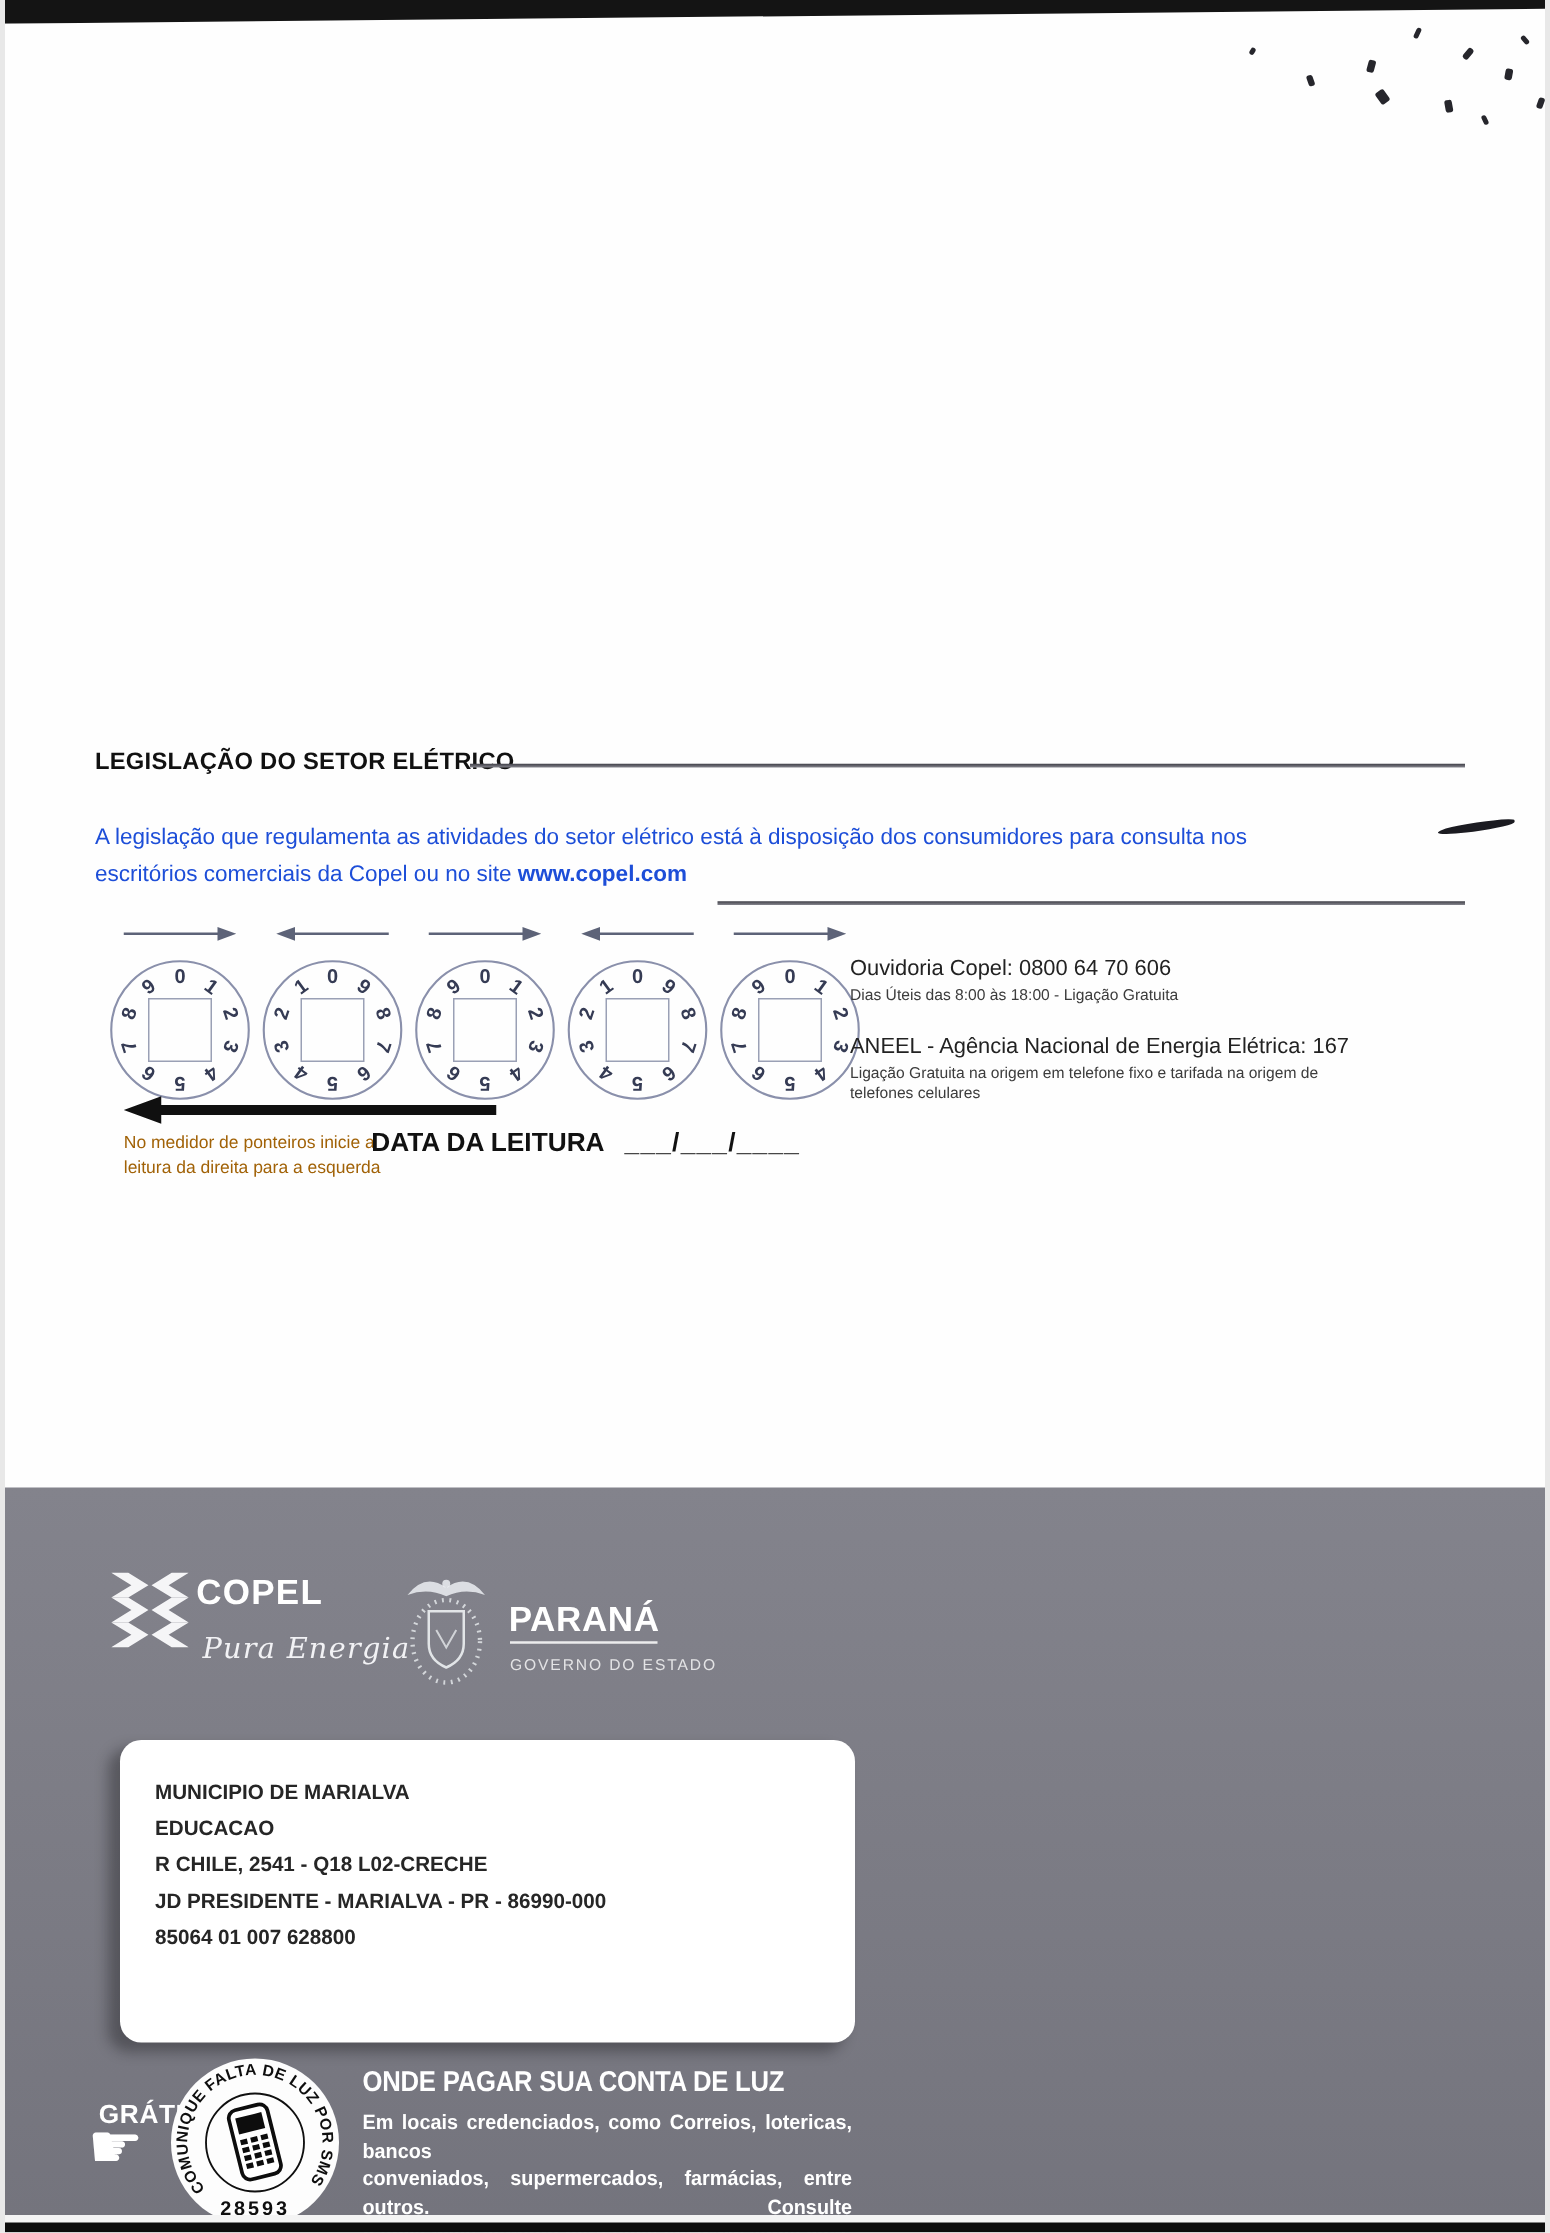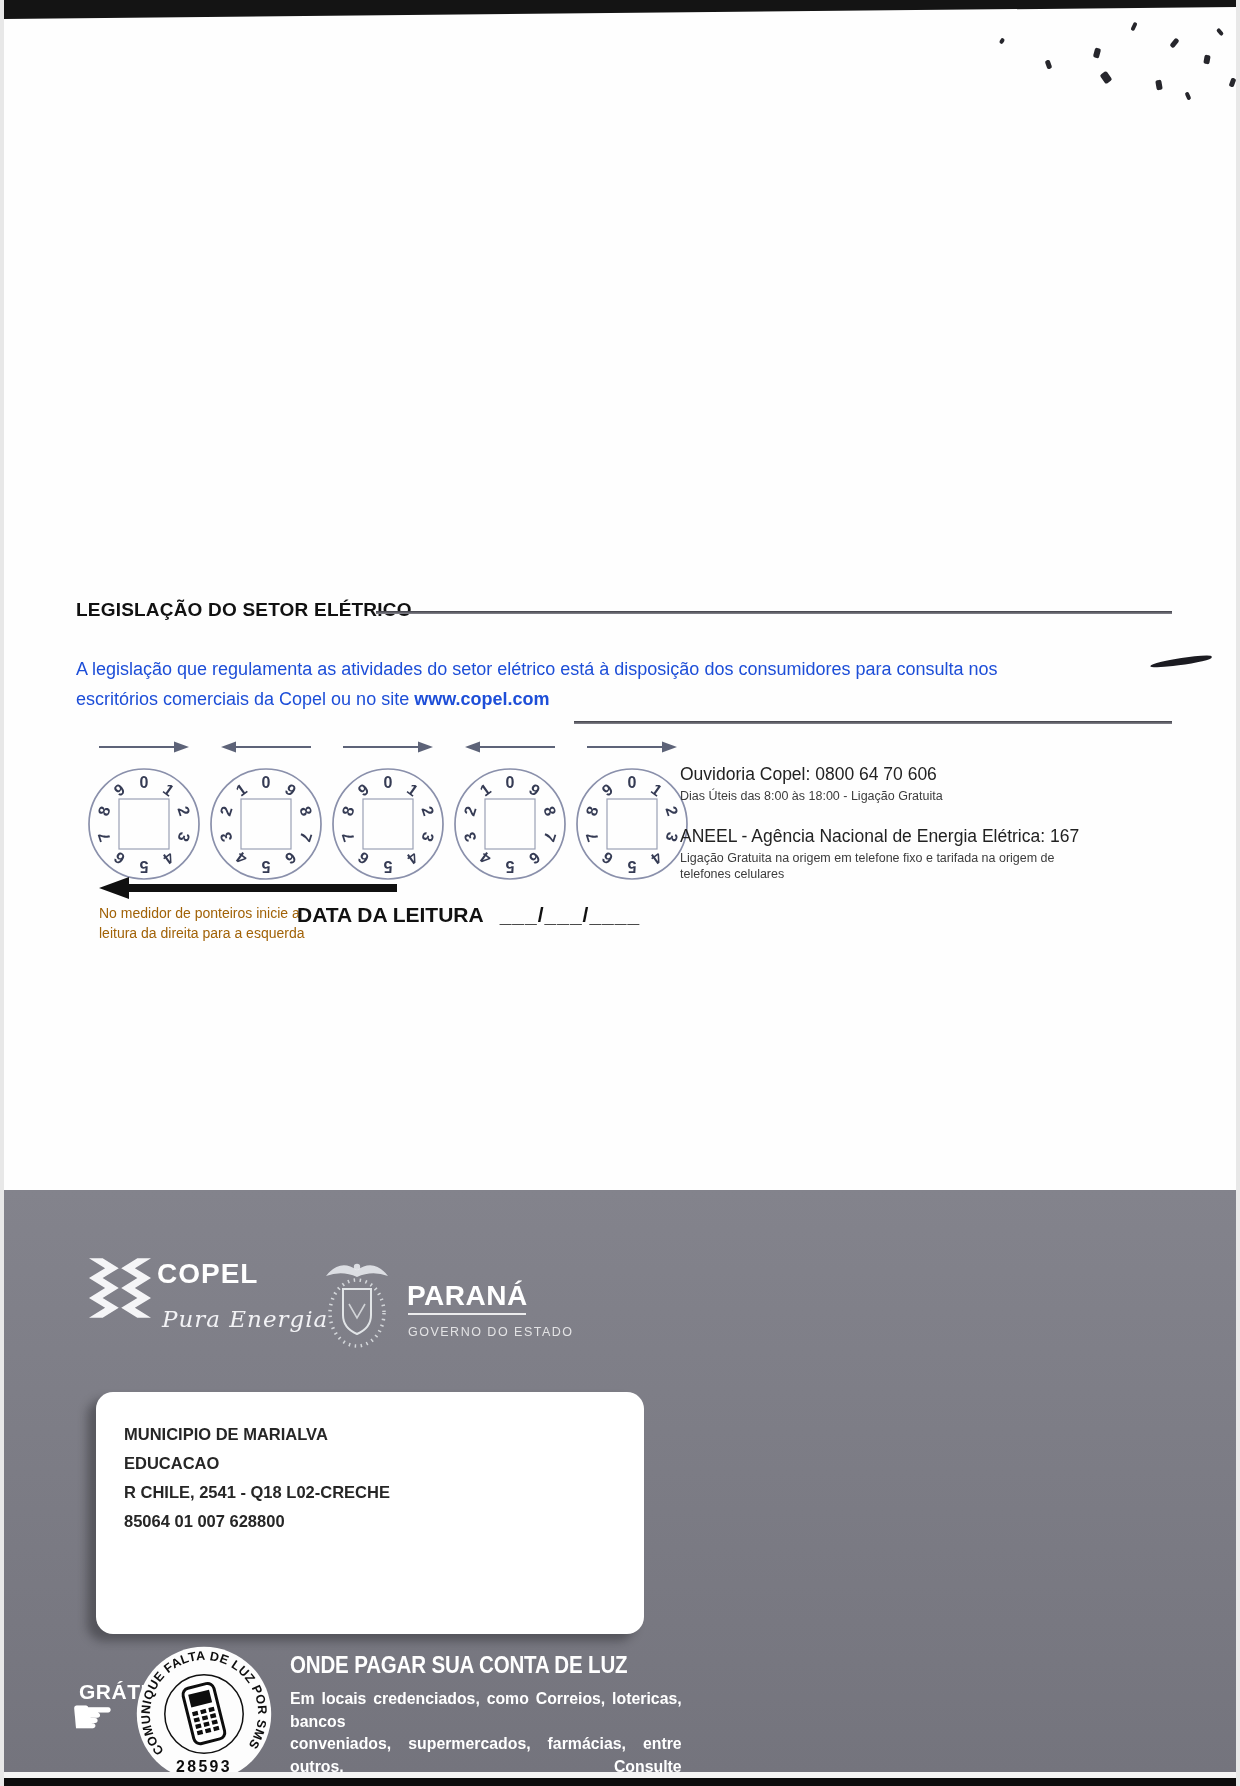--- a/index.html
+++ b/index.html
@@ -37,21 +37,21 @@
             background:linear-gradient(180deg,#83838c 0%,#7b7b84 55%,#74747d 100%);}
   .copel-mark{position:absolute;left:85px;top:1256px;}
   .copel-name{position:absolute;left:153px;top:1258px;font-size:28px;font-weight:bold;color:#fff;letter-spacing:1px;}
   .copel-tag{position:absolute;left:158px;top:1306px;font-family:"DejaVu Serif",serif;font-style:italic;
              font-size:23px;color:#f2f2f5;letter-spacing:1px;}
   .parana-coat{position:absolute;left:318px;top:1256px;}
   .parana-name{position:absolute;left:403px;top:1280px;font-size:28px;font-weight:bold;color:#fff;letter-spacing:.5px;}
   .parana-line{position:absolute;left:404px;top:1313px;width:118px;height:2px;background:rgba(255,255,255,.85);}
   .parana-sub{position:absolute;left:404px;top:1325px;font-size:12.5px;letter-spacing:1.5px;color:rgba(255,255,255,.78);}
   .window{position:absolute;left:92px;top:1392px;width:548px;height:242px;background:#fff;border-radius:17px;
-          box-shadow:-9px 7px 10px rgba(25,25,30,.38);}
+          box-shadow:-9px 7px 10px rgba(25,25,30,.38);padding-left:40px;}
   .addr{position:absolute;left:28px;top:28px;font-size:16.5px;font-weight:bold;color:#262626;line-height:29px;}
   .gratis{position:absolute;left:75px;top:1680px;font-size:21px;font-weight:bold;color:#fff;letter-spacing:.5px;}
   .hand{position:absolute;left:66px;top:1692px;font-size:50px;color:#fff;line-height:50px;}
   .badge{position:absolute;left:130px;top:1644px;}
   .pay{position:absolute;left:286px;top:1652px;width:408px;transform:scaleX(.96);transform-origin:left top;}
   .pay-title{font-size:23px;font-weight:bold;color:#fff;letter-spacing:-.2px;margin-bottom:8px;transform:scaleX(.93);transform-origin:left;}
   .pay-body div{font-size:16.5px;font-weight:bold;color:#fff;line-height:22.5px;
                 text-align:justify;text-align-last:justify;}
   .pay-body div:last-child{text-align-last:left;}
   .bottom-white{position:absolute;left:0;top:1772px;width:100%;height:6px;background:#f4f4f4;}
@@ -217,20 +217,21 @@
   </svg>
   <div class="parana-name">PARANÁ</div>
   <div class="parana-line"></div>
   <div class="parana-sub">GOVERNO DO ESTADO</div>
 
   <div class="window">
     <div class="addr">
         <div>MUNICIPIO DE MARIALVA</div>
         <div>EDUCACAO</div>
         <div>R CHILE, 2541 - Q18 L02-CRECHE</div>
+        <div>JD PRESIDENTE - MARIALVA - PR - 86990-000</div>
         <div>85064 01 007 628800</div>
       </div>
   </div>
 
   <div class="gratis">GRÁTIS</div>
   <div class="hand">☛</div>
 
   <svg class="badge" width="140" height="140" viewBox="-75 -75 150 150">
     <circle r="72" fill="#fdfdfd"></circle>
     <defs>

